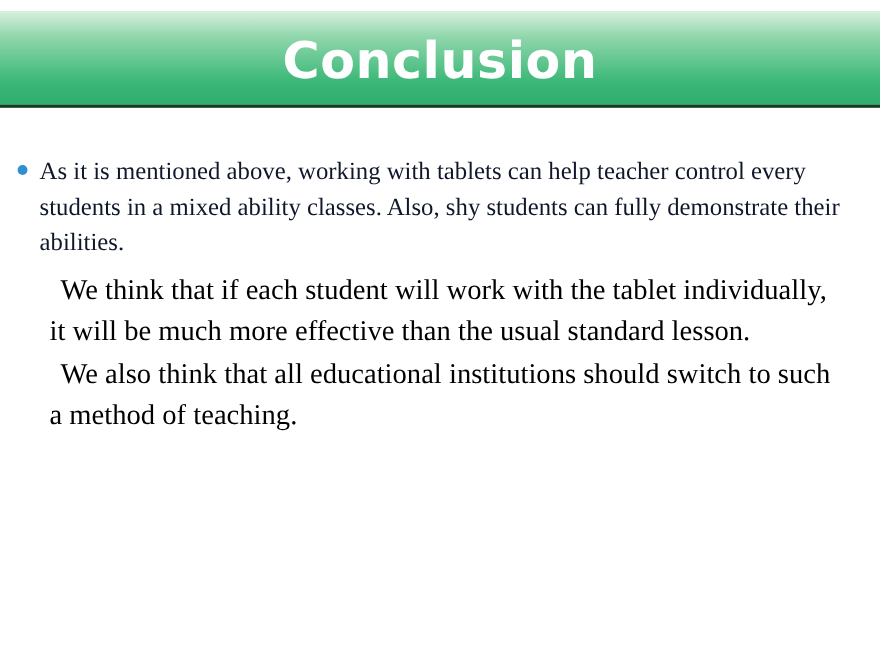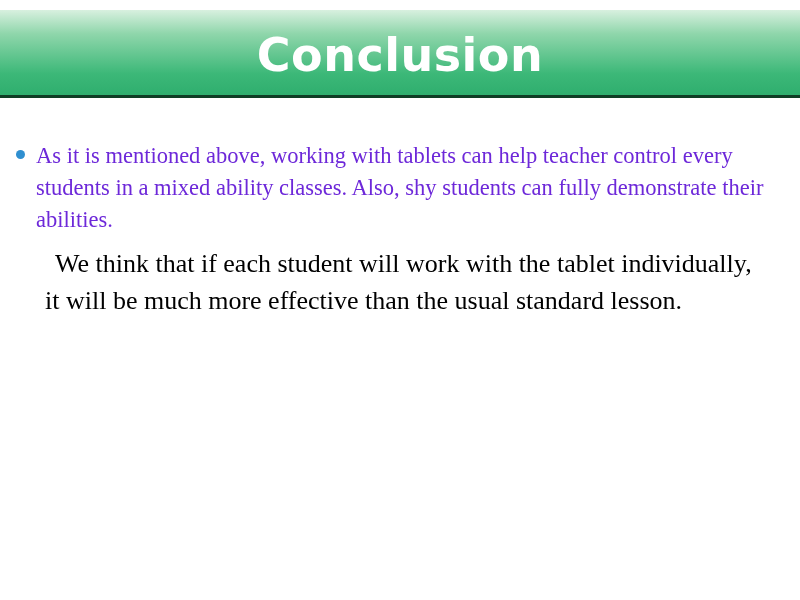--- a/index.html
+++ b/index.html
@@ -65,21 +65,21 @@
     width: 9px;
     height: 9px;
     border-radius: 50%;
     background: #2f8fd0;
   }
   .bullet-text {
     flex: 1 1 auto;
     font-family: "Liberation Serif", serif;
     font-size: 22.5px;
     line-height: 1.42;
-    color: #6d28d9;
+    color: #0f172a;
   }
   .para {
     font-family: "Liberation Serif", serif;
     font-size: 26px;
     line-height: 1.42;
     color: #000000;
     margin: 0 0 2px 0;
     padding-left: 29px;
     text-indent: 10px;
   }
@@ -99,16 +99,17 @@
   <div class="body-area">
 
     <div class="bullet-block">
       <div class="bullet-marker">
         <span class="bullet-dot"></span>
       </div>
       <div class="bullet-text">As it is mentioned above, working with tablets can help teacher control every students in a mixed ability classes. Also, shy students can fully demonstrate their abilities.</div>
     </div>
 
     <p class="para first-after-bullet">We think that if each student will work with the tablet individually, it will be much more effective than the usual standard lesson.</p>
+    <p class="para">We also think that all educational institutions should switch to such a method of teaching.</p>
 
   </div>
 
 </div>
 
 </body></html>

